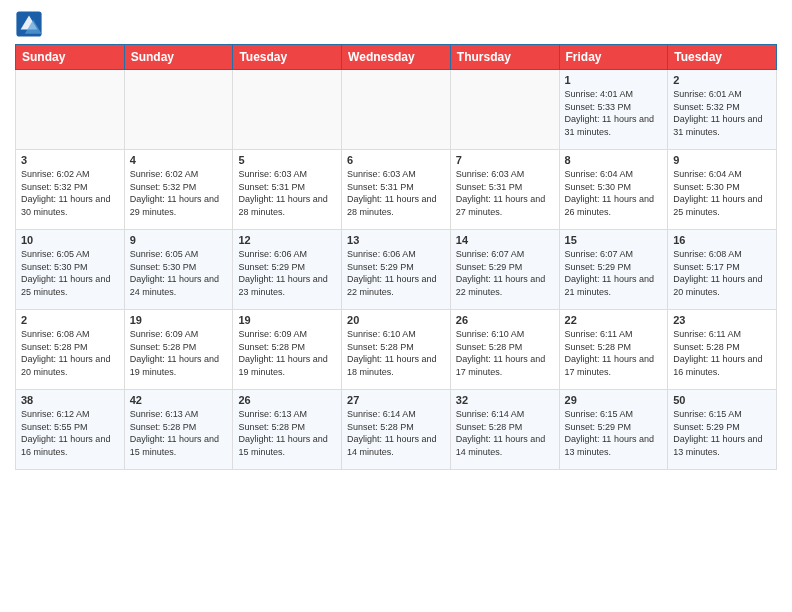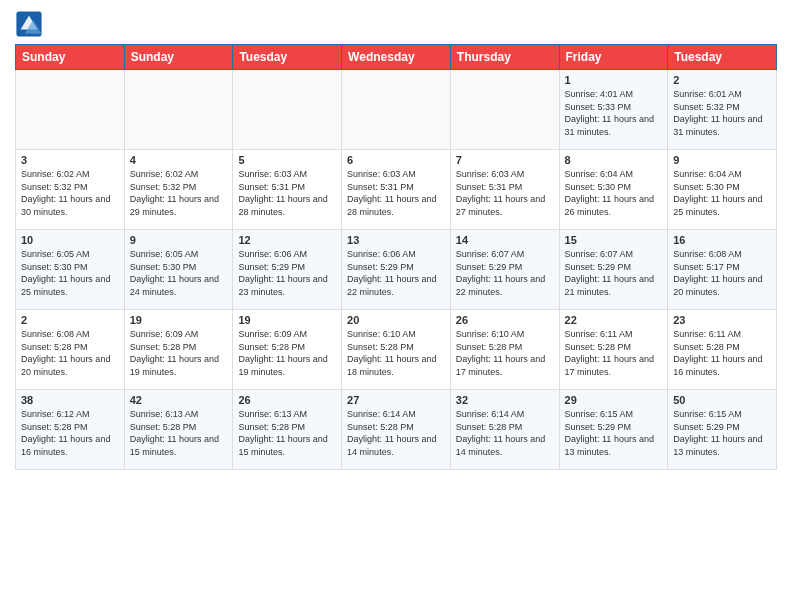--- a/index.html
+++ b/index.html
@@ -274,21 +274,21 @@
           <span class="day-number">23</span>
           <div class="day-info">Sunrise: 6:11 AM
 Sunset: 5:28 PM
 Daylight: 11 hours and 16 minutes.</div>
         </td>
       </tr>
       <tr>
         <td>
           <span class="day-number">38</span>
           <div class="day-info">Sunrise: 6:12 AM
-Sunset: 5:28 PM
+Sunset: 5:55 PM
 Daylight: 11 hours and 16 minutes.</div>
         </td>
         <td>
           <span class="day-number">42</span>
           <div class="day-info">Sunrise: 6:13 AM
 Sunset: 5:28 PM
 Daylight: 11 hours and 15 minutes.</div>
         </td>
         <td>
           <span class="day-number">26</span>

